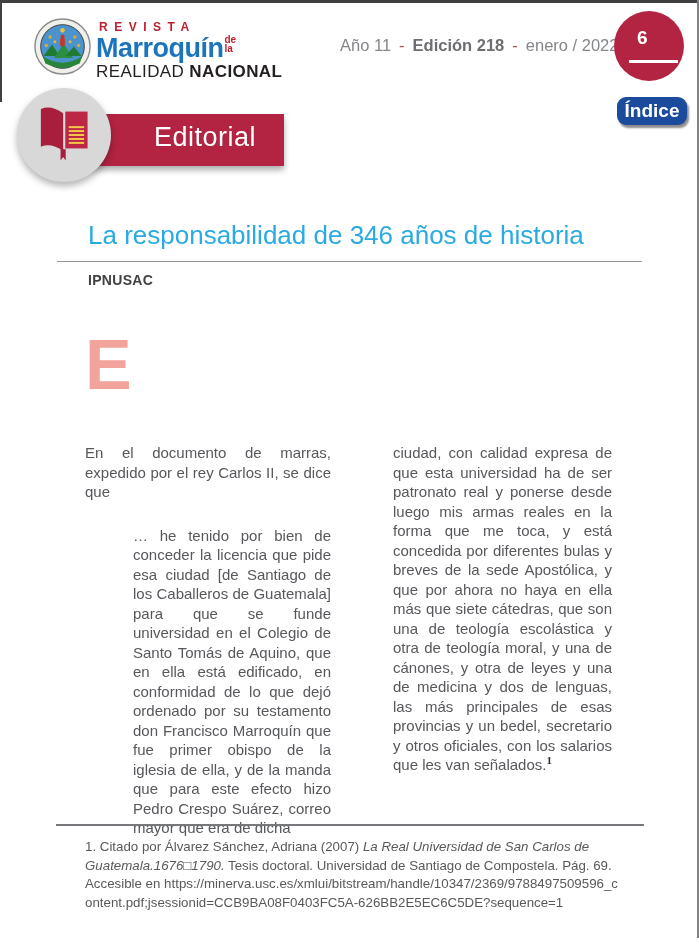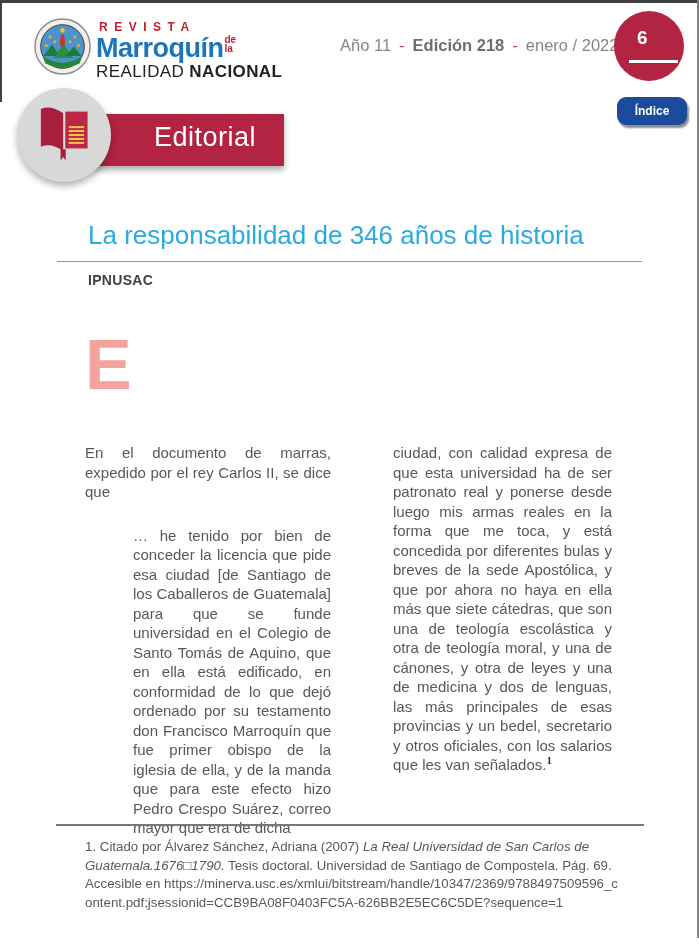--- a/index.html
+++ b/index.html
@@ -26,21 +26,21 @@
   .issue-line{position:absolute;left:340px;top:36px;font-size:16.5px;color:#848689;white-space:nowrap;}
   .issue-sep{color:#b04a52;margin:0 8px;}
   .issue-edition{font-weight:700;color:#6d6e71;}
 
   .page-badge{position:absolute;left:614px;top:11px;width:70px;height:70px;border-radius:50%;background:#b32342;}
   .badge-number{position:absolute;left:23px;top:16px;font-size:19px;font-weight:700;color:#fff;}
   .badge-line{position:absolute;left:15px;top:49px;width:49px;height:2.5px;background:#fff;}
 
   .indice-btn{
     position:absolute;left:617px;top:97px;width:70px;height:28px;background:#1b4b9d;border:none;
-    border-radius:9px;color:#fff;font-weight:700;font-size:12px;font-family:inherit;
+    border-radius:9px;color:#fff;font-weight:700;font-size:19px;font-family:inherit;
     box-shadow:2px 3px 2px rgba(0,0,0,0.45);cursor:pointer;
   }
 
   
   .banner-ribbon{position:absolute;left:64px;top:114px;width:220px;height:52px;background:#b32342;
     box-shadow:0 4px 6px rgba(0,0,0,0.33);z-index:1;}
   .banner-label{position:absolute;left:90px;top:8px;color:#fff;font-size:27px;font-weight:400;letter-spacing:0.5px;}
   .banner-circle{position:absolute;left:17px;top:88px;width:94px;height:94px;border-radius:50%;background:#d8d8d8;
     box-shadow:0 4px 7px rgba(0,0,0,0.3);z-index:2;display:flex;align-items:center;justify-content:center;}
 

